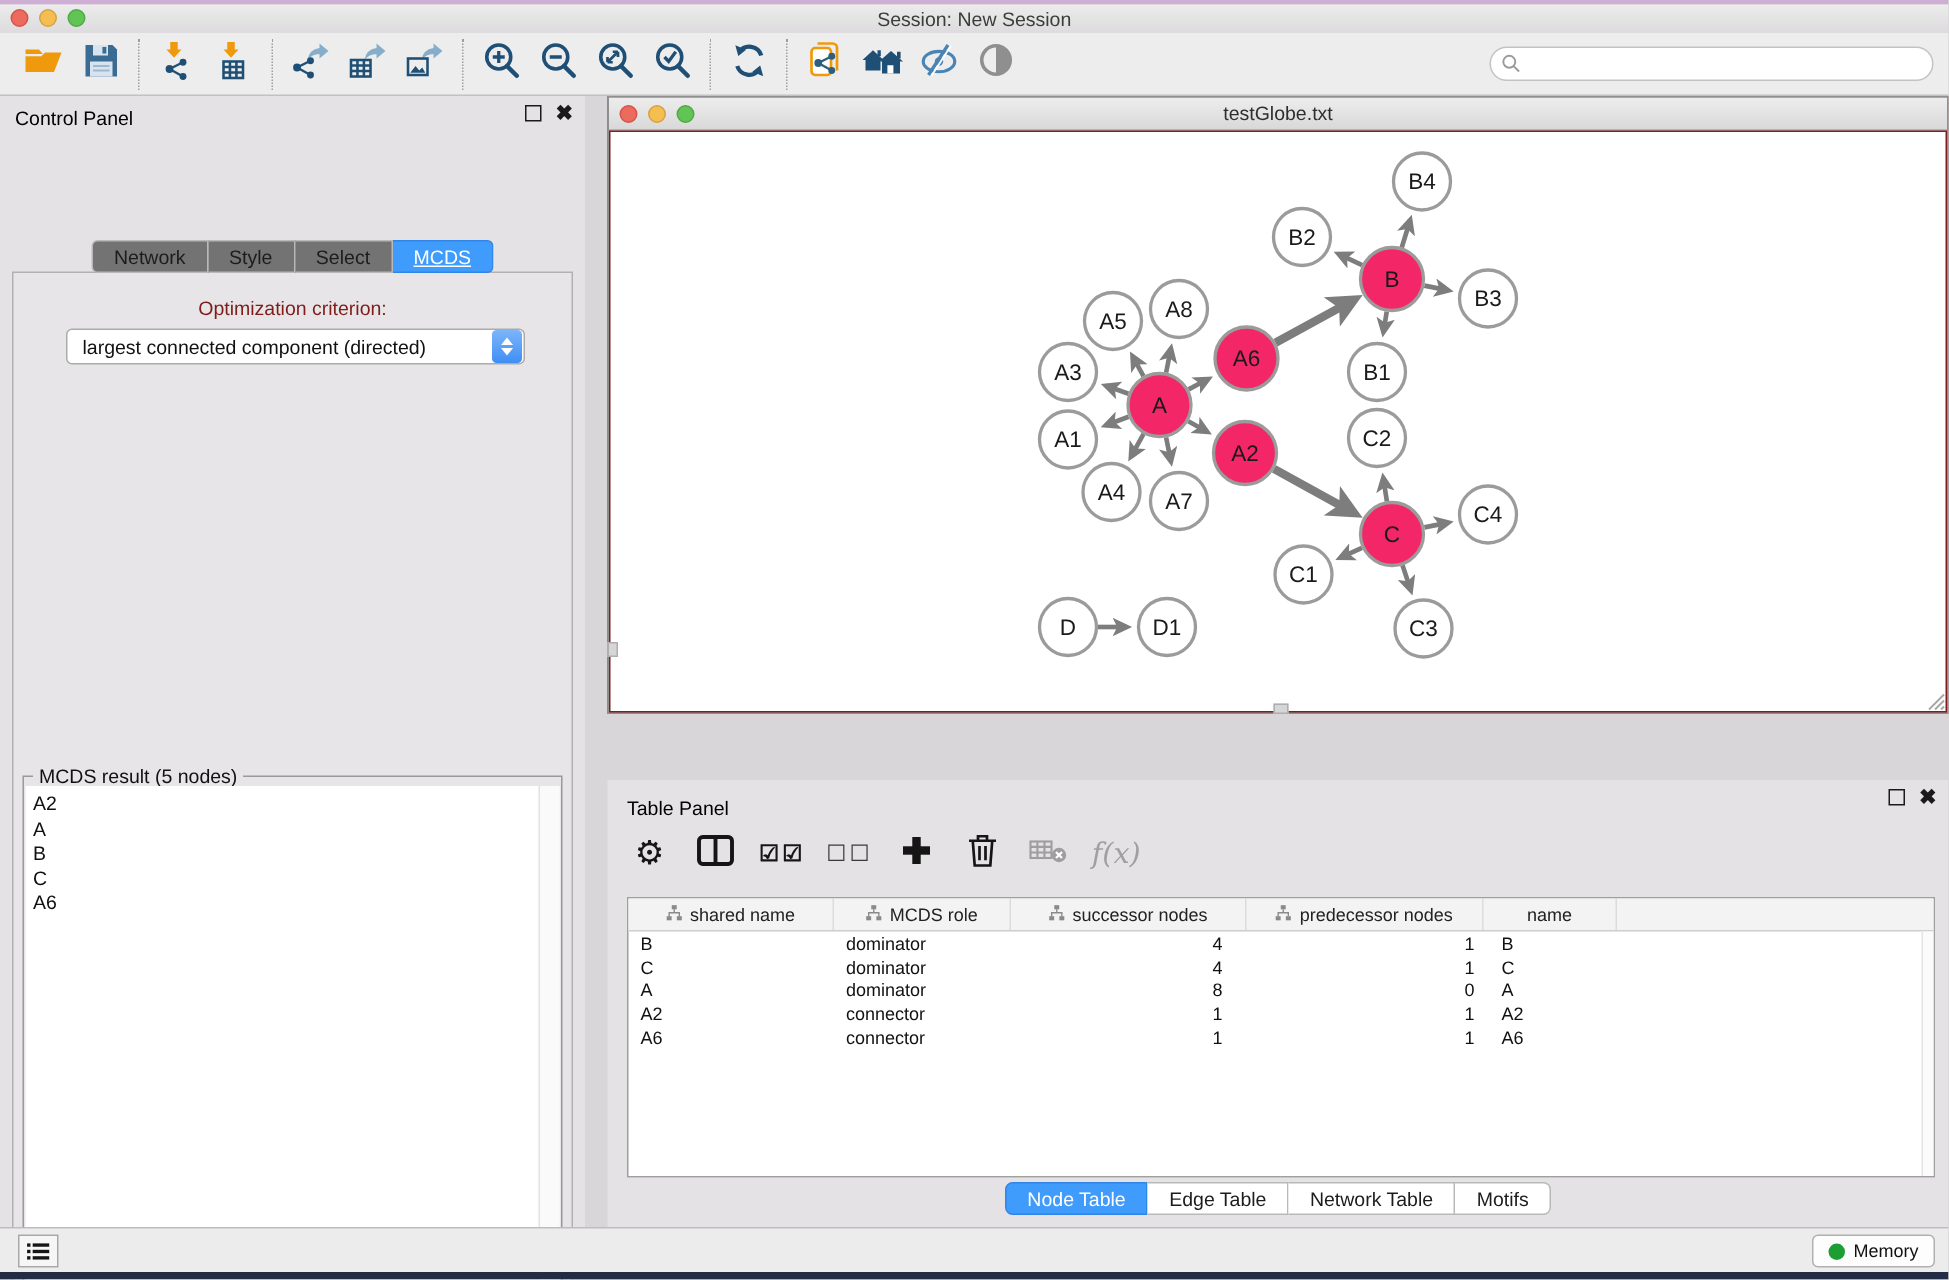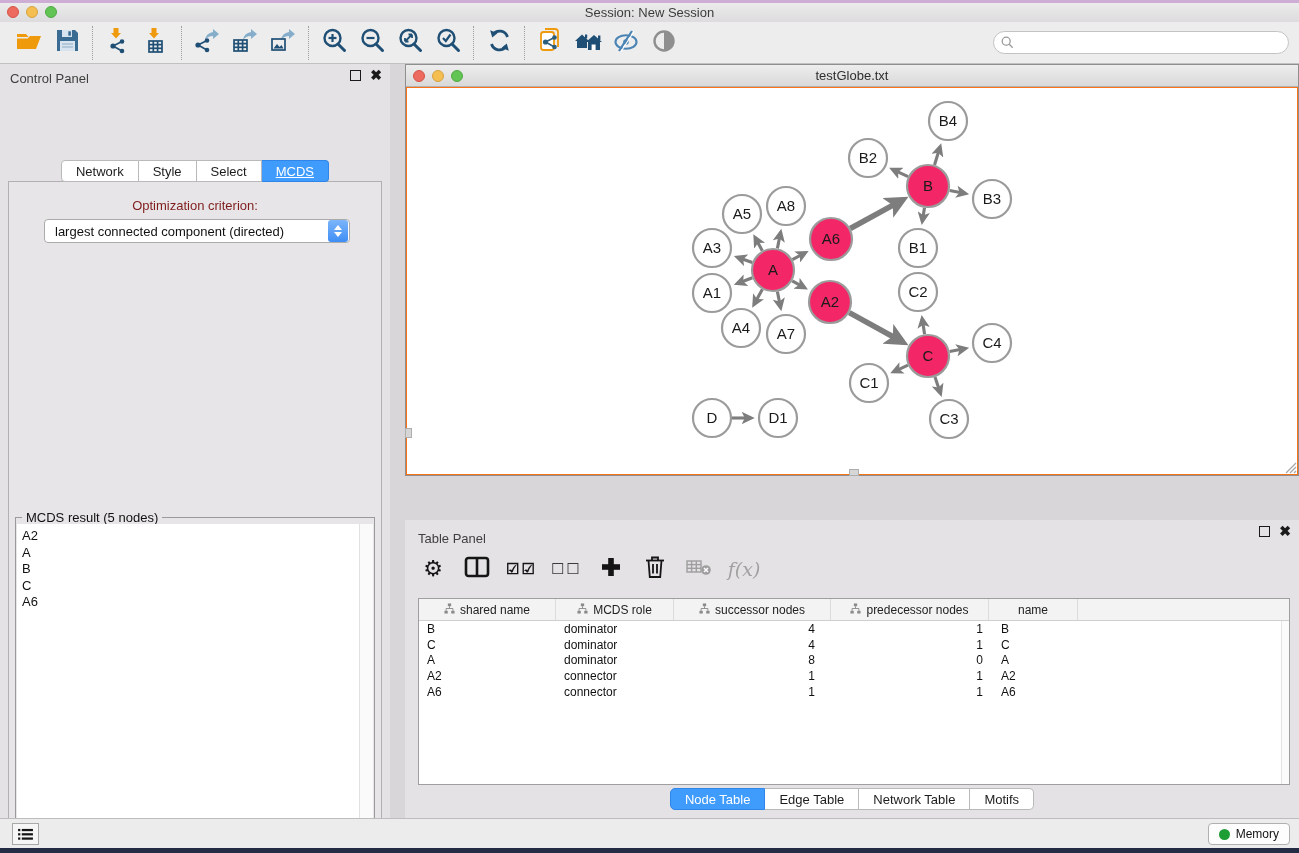--- a/index.html
+++ b/index.html
@@ -20,27 +20,27 @@
   .toolbar { position:absolute; left:0; top:22px; width:1299px; height:42px;
     background:#eeedee; border-bottom:1px solid #c2c0c2; display:flex; align-items:center; padding-left:10px; }
   .tbtn { width:38px; height:34px; display:flex; align-items:center; justify-content:center; cursor:default; }
   .tsep { width:1px; height:34px; margin:0 6px; border-left:1px dotted #9f9f9f; }
   .search-wrap { position:absolute; right:10px; top:9px; width:296px; height:23px; background:#fff;
     border:1px solid #c3c3c3; border-radius:12px; display:flex; align-items:center; padding-left:7px; }
 
   
   .control-panel { position:absolute; left:0; top:64px; width:390px; height:754px; background:#e4e2e4; }
   .cp-header { position:relative; height:28px; display:flex; align-items:center; padding:0 10px; }
-  .panel-title { font-size:13px; color:#404040; }
+  .panel-title { font-size:13px; color:#000000; }
   .panel-wctrl { position:absolute; right:8px; top:6px; display:flex; gap:9px; align-items:center; }
   .float-box { width:11px; height:11px; border:1.6px solid #1a1a1a; display:inline-block; }
   .close-x { font-size:14px; font-weight:bold; color:#1a1a1a; line-height:11px; }
 
   .seg-tabs { position:absolute; left:0; top:96px; width:390px; display:flex; justify-content:center; z-index:3; }
-  .seg { height:22px; padding:0 14px; background:#ffffff; border:1px solid #b9b9b9; border-left:none;
+  .seg { height:22px; padding:0 14px; background:#737373; border:1px solid #b9b9b9; border-left:none;
     font-size:13px; color:#1c1c1c; display:flex; align-items:center; }
   .seg:first-child { border-left:1px solid #b9b9b9; border-radius:4px 0 0 4px; }
   .seg:last-child { border-radius:0 4px 4px 0;text-decoration:underline; }
   .seg.active { background:#3f9bfc; border-color:#2f86e8; color:#fff; }
 
   .cp-body { position:absolute; left:8px; top:117px; width:374px; height:687px; background:#e7e5e7;
     border:1px solid #b2b0b2; }
   .crit-label { position:absolute; left:0; top:16px; width:100%; text-align:center; font-size:13px; color:#7f1d1d; }
   .crit-select { position:absolute; left:35px; top:37px; width:306px; height:24px; background:#fff;
     border:1px solid #ababab; border-radius:4px; display:flex; align-items:center; }
@@ -54,21 +54,21 @@
     font-size:13px; color:#111; display:flex; align-items:center; }
 
   .result-box { position:absolute; left:6px; top:335px; width:360px; height:345px; border:1px solid #9a9a9a; }
   .result-legend { position:absolute; left:6px; top:-8px; background:#e7e5e7; padding:0 4px; font-size:13px; color:#111; }
   .result-list { position:absolute; left:1px; top:6px; right:1px; bottom:1px; background:#fff; display:flex; }
   .result-items { flex:1; padding:4px 0 0 5px; }
   .result-item { font-size:13px; color:#111; line-height:16.5px; }
   .vscroll { width:14px; background:#fafafa; border-left:1px solid #e2e2e2; }
 
   
-  .net-window { position:absolute; left:405px; top:64px; width:894px; height:412px; background:#f97316;
+  .net-window { position:absolute; left:405px; top:64px; width:894px; height:412px; background:#7f1d1d;
     border:1px solid #8f8f8f; }
   .net-titlebar { position:relative; height:22px; background:linear-gradient(#ededed,#d9d9d9); border-bottom:1px solid #b3b3b3; }
   .net-title { position:absolute; width:100%; text-align:center; font-size:13px; color:#2e2e2e; top:3px; }
   .net-lights { position:absolute; left:7px; top:5px; display:flex; gap:7px; }
   .net-canvas { position:absolute; left:1px; top:23px; right:1px; bottom:1px; background:#fff; overflow:hidden; }
   .resize-grip { position:absolute; right:1px; bottom:1px; width:15px; height:15px; }
   .scroll-dot-left { position:absolute; left:-1px; top:363px; width:7px; height:10px; background:#d6d6d6; border:1px solid #aeaeae; }
   .scroll-dot-bottom { position:absolute; left:443px; bottom:-1px; width:10px; height:7px; background:#d6d6d6; border:1px solid #aeaeae; }
 
   

